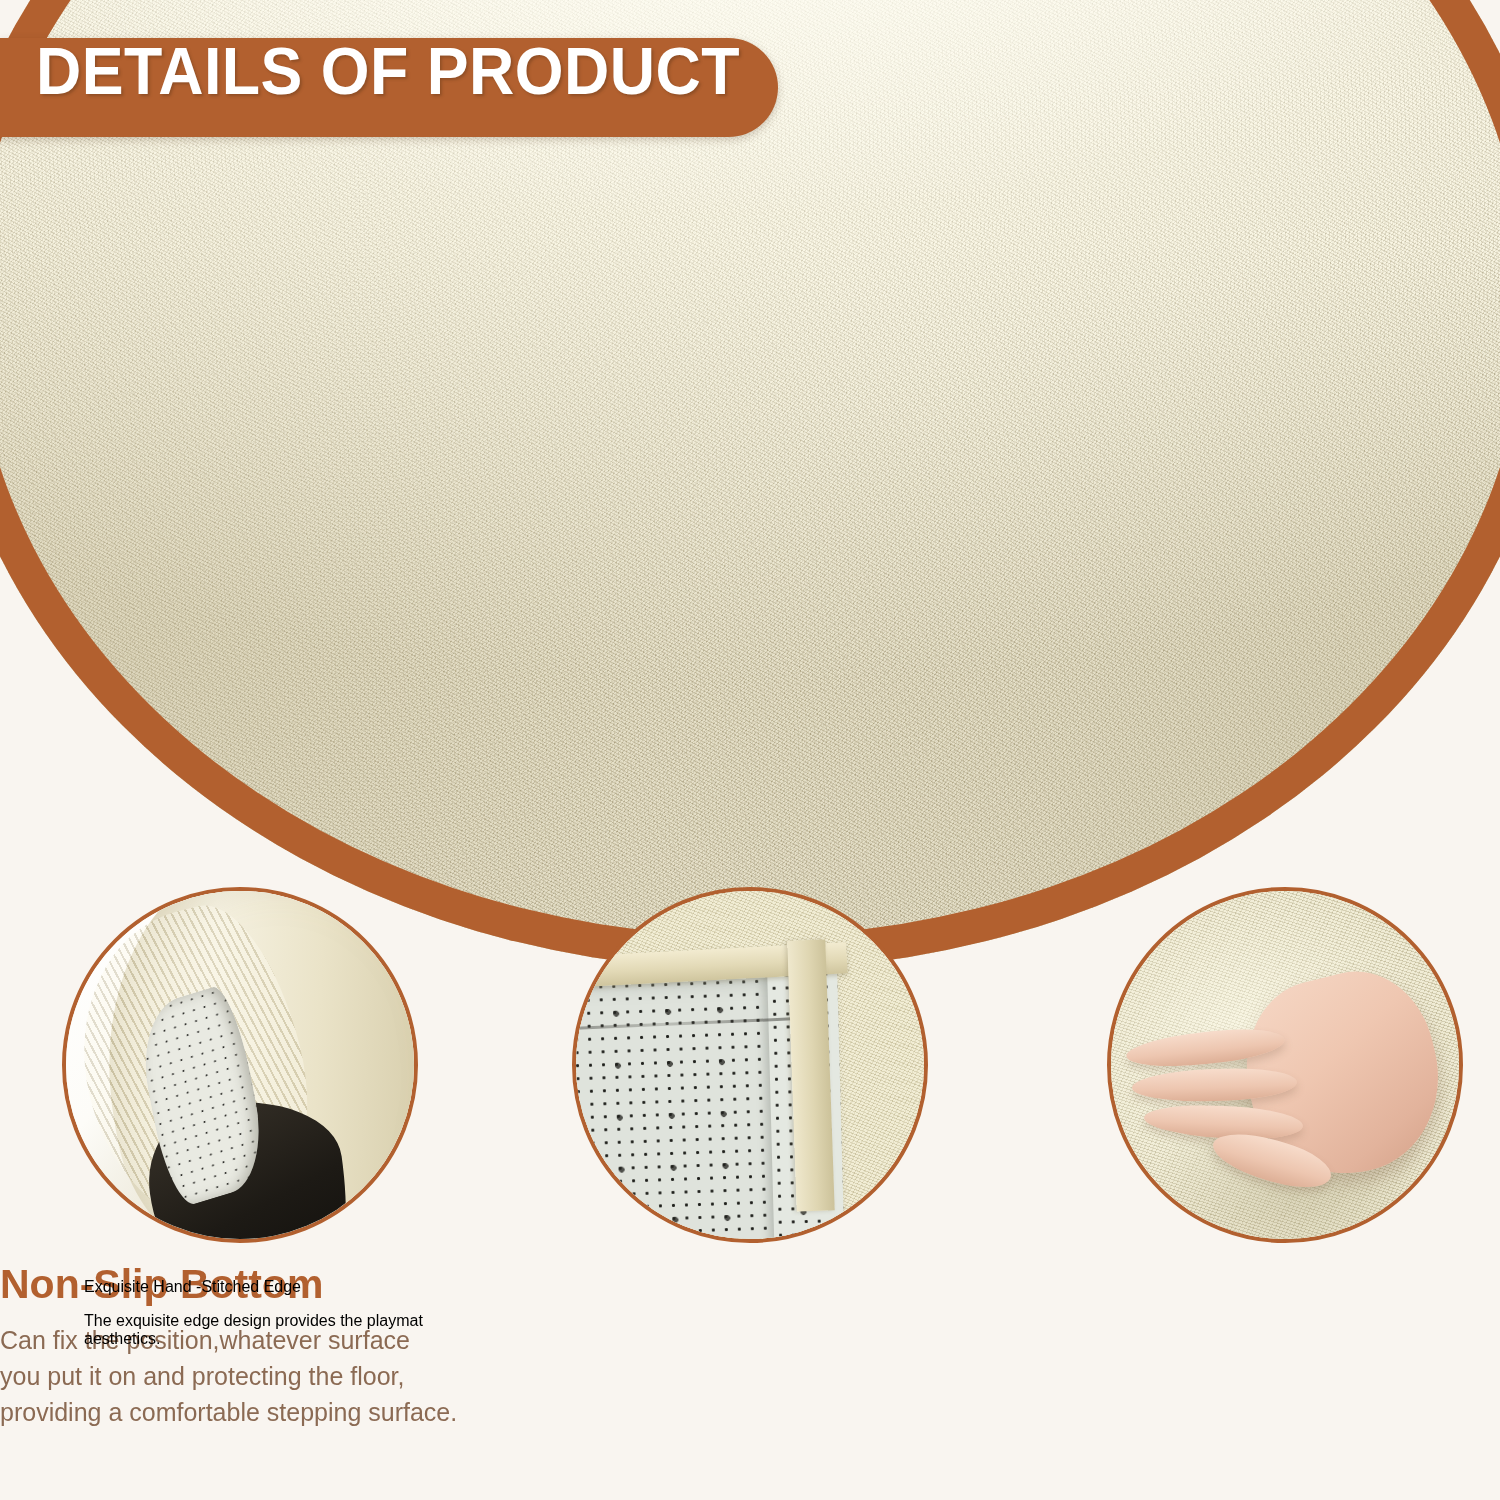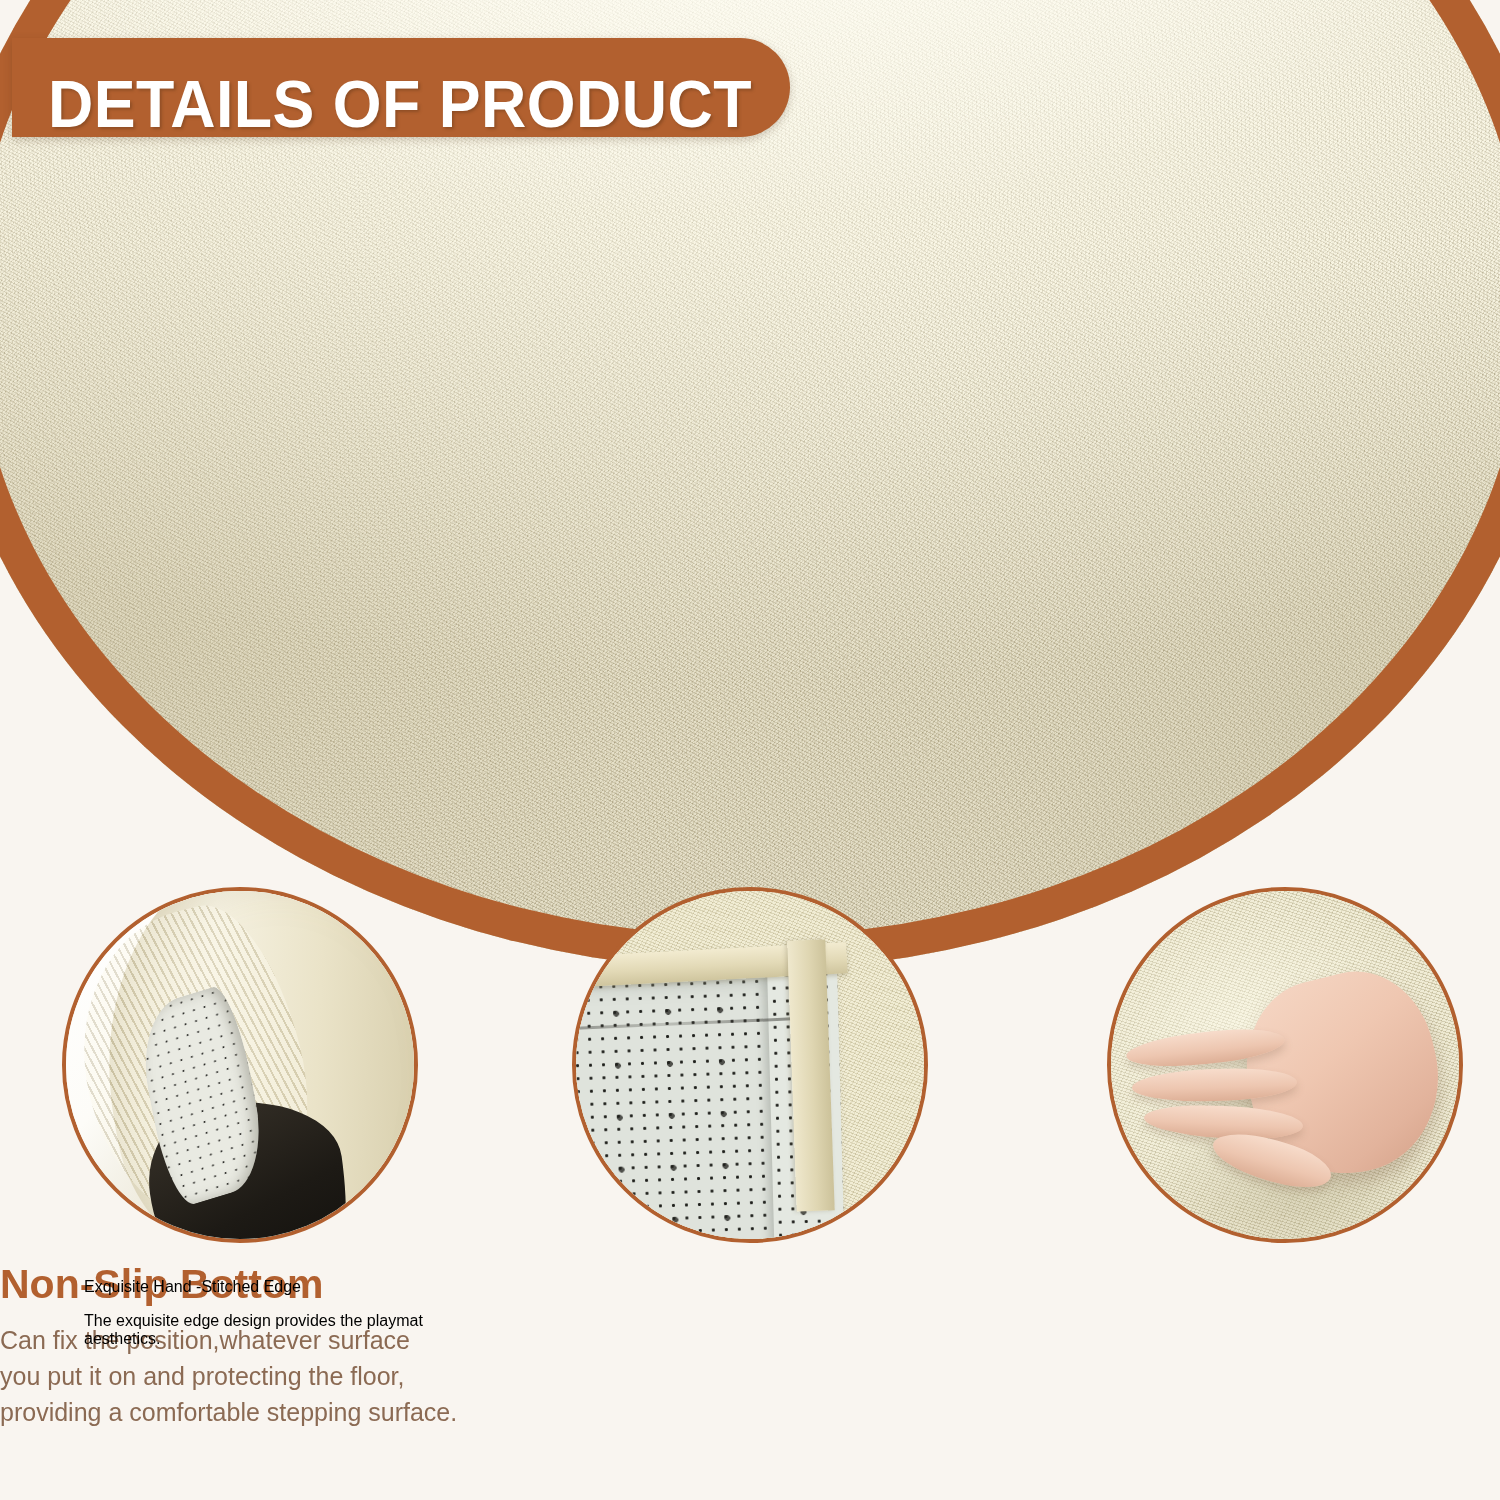--- a/index.html
+++ b/index.html
@@ -69,29 +69,29 @@
     inset: 0;
     background:
       radial-gradient(ellipse 75% 45% at 48% 12%, rgba(255,255,250,0.55), rgba(255,255,255,0) 70%),
       linear-gradient(180deg, rgba(255,255,248,0.18) 0%, rgba(0,0,0,0) 45%, rgba(150,140,108,0.12) 100%);
     pointer-events: none;
   }
 
   
   .banner {
     position: absolute;
-    left: 12px;
+    left: 0;
     top: 38px;
     width: 778px;
     height: 99px;
     background: #B2602F;
     border-top-right-radius: 52px;
     border-bottom-right-radius: 52px;
     display: flex;
-    align-items: flex-end;
+    align-items: flex-start;
     box-shadow: 0 3px 9px rgba(70,40,18,0.22);
   }
   .banner-title {
     margin-left: 36px;
     color: #FFFFFF;
     font-family: "Liberation Sans", sans-serif;
     font-weight: 700;
     font-size: 66px;
     letter-spacing: 0.5px;
     line-height: 1;

